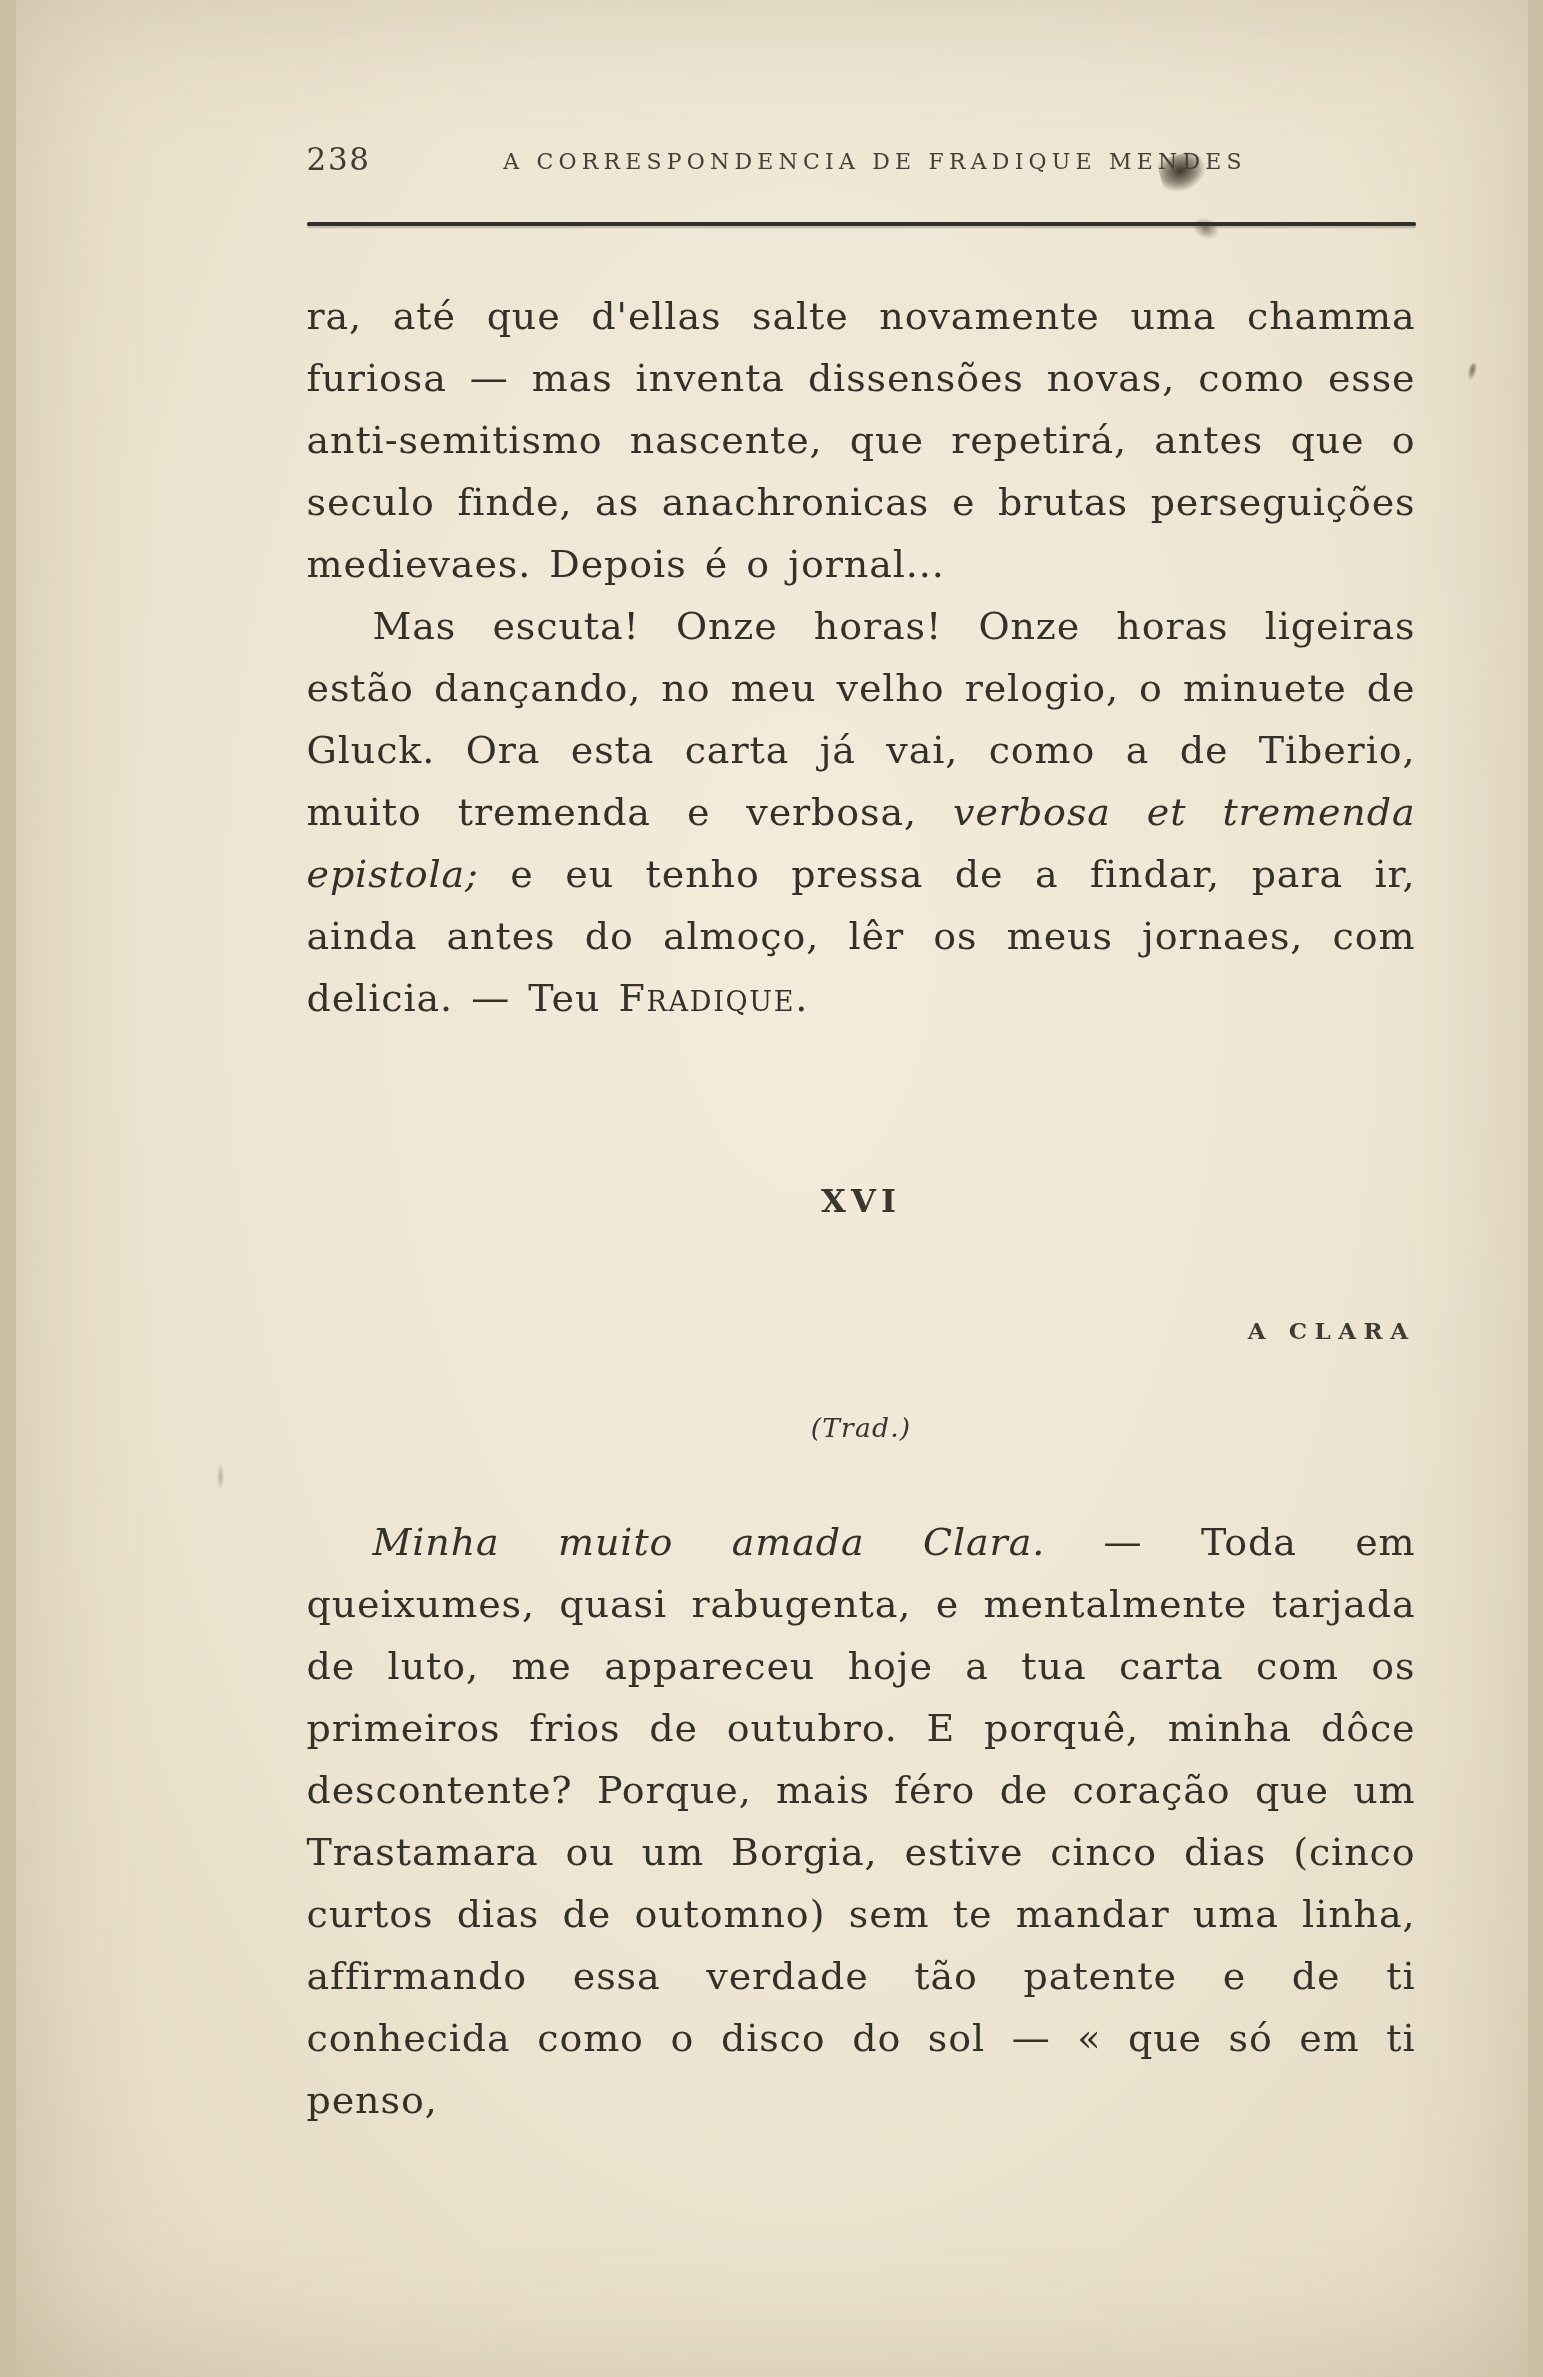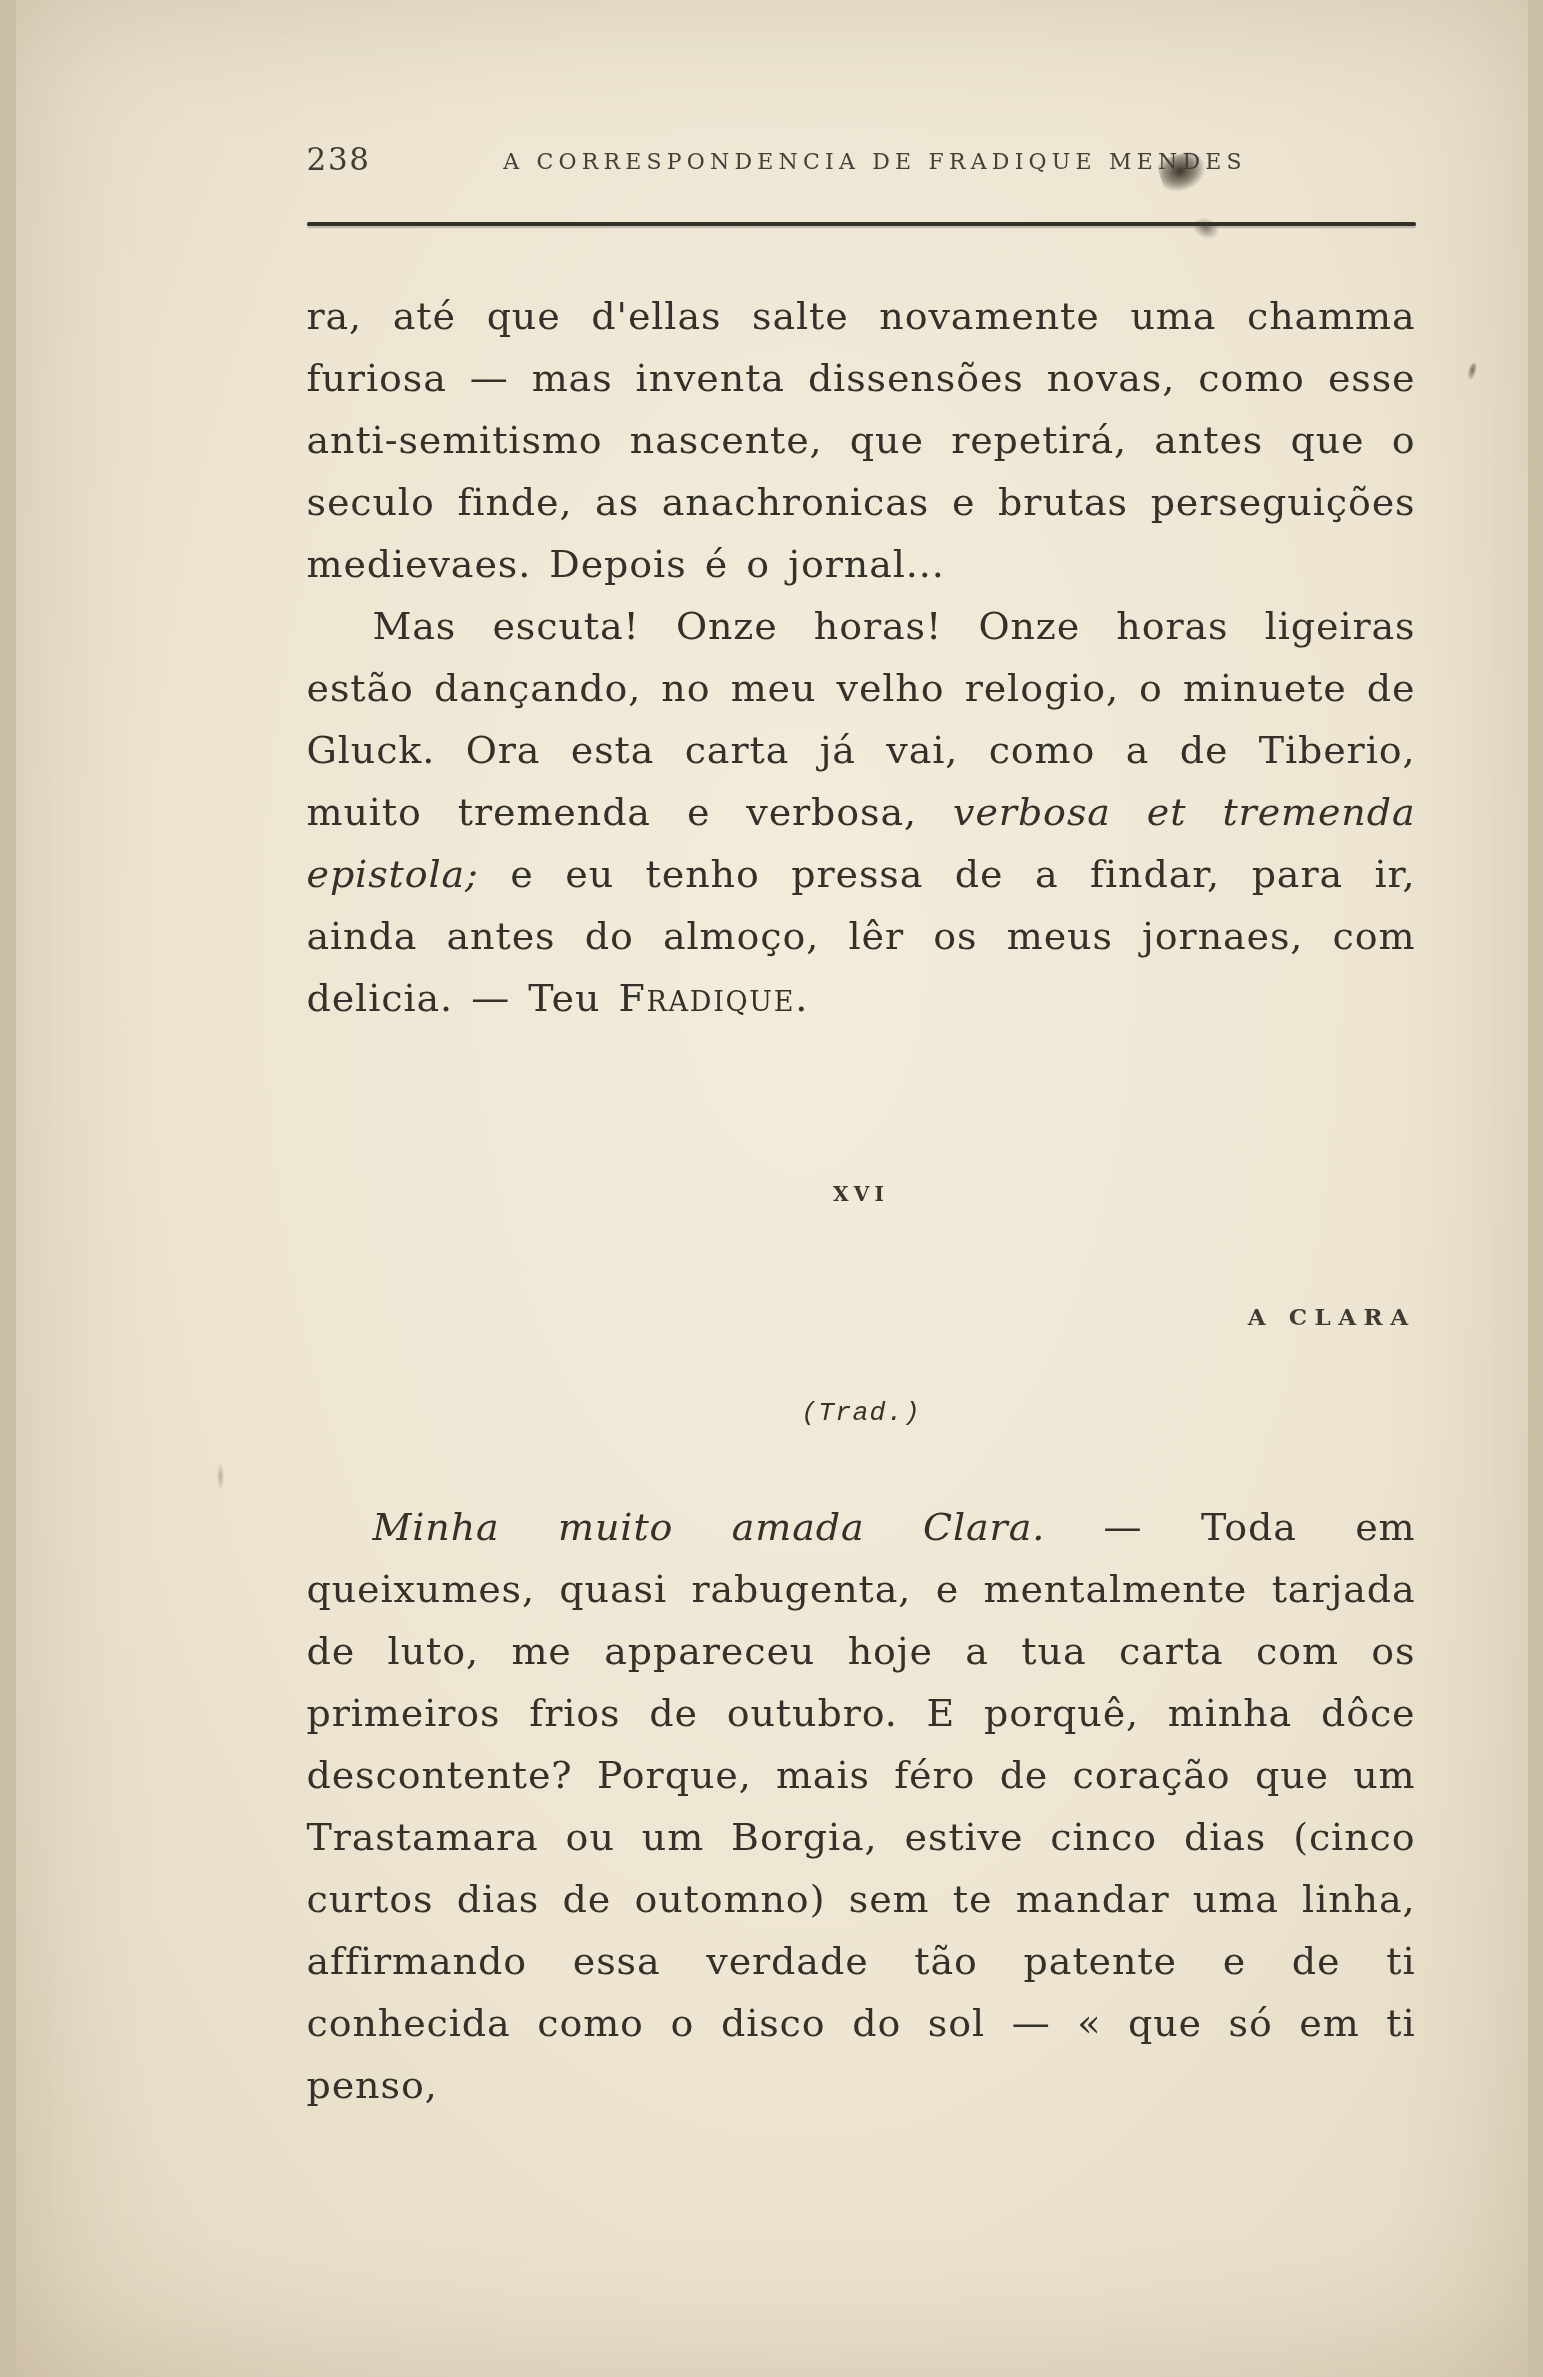--- a/index.html
+++ b/index.html
@@ -69,40 +69,39 @@
   em { font-style: italic; }
 
   .smallcaps {
     font-variant: small-caps;
     letter-spacing: 1.7px;
   }
 
   .section-numeral {
     margin: 153px 0 0 0;
     text-align: center;
-    font-size: 20px;
+    font-size: 32px;
     letter-spacing: 5.2px;
     color: #3a372f;
   }
 
   .addressee {
     margin: 97px 0 0 0;
     text-align: right;
     font-size: 23px;
     letter-spacing: 7.5px;
     color: #3f3c34;
   }
 
   .trad-note {
     margin: 68px 0 0 0;
     text-align: center;
     font-size: 26.5px;
     font-style: italic;
     letter-spacing: 1.2px;
-    font-family: Liberation Mono, monospace;
   }
 
   .dateline {
     margin: 55px 78px 0 0;
     text-align: right;
     font-size: 28px;
     letter-spacing: 0.6px;
     color: #393630;
   }
 

